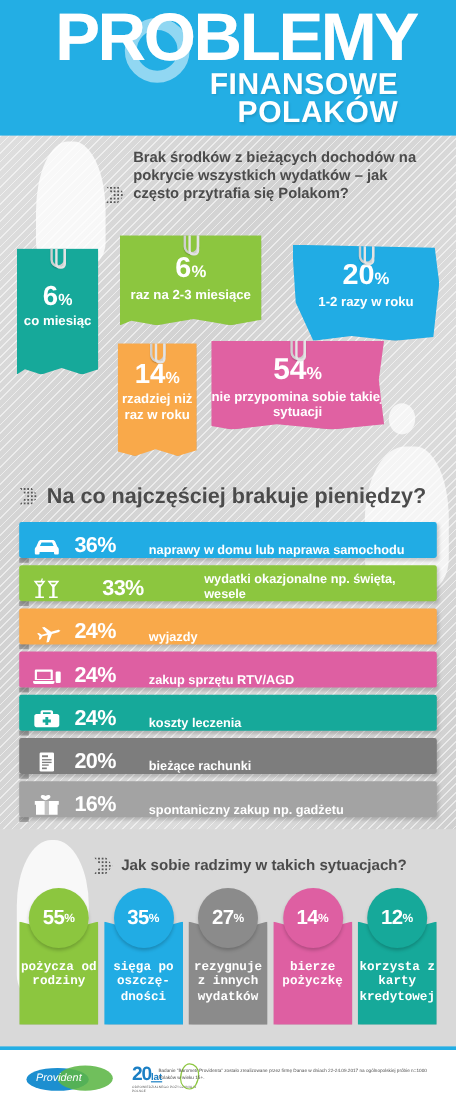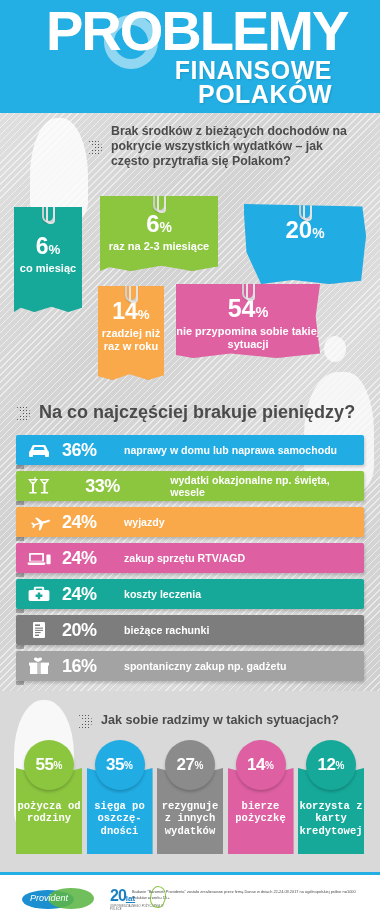--- a/index.html
+++ b/index.html
@@ -52,21 +52,21 @@
   .silh2 { right:6px; top:372px; width:70px; height:120px;
     border-radius:48% 40% 25% 30% / 52% 50% 22% 22%;
     background:rgba(255,255,255,.72); }
   .silh3 { left:14px; top:700px; width:60px; height:130px;
     border-radius:48% 48% 18% 18% / 42% 42% 14% 14%;
     background:rgba(255,255,255,.82); }
   .silh4 { right:34px; top:336px; width:22px; height:26px;
     border-radius:50%; background:rgba(255,255,255,.72); }
 
   
-  .qhead { position:absolute; display:flex; align-items:center; }
+  .qhead { position:absolute; display:flex; align-items:flex-end; }
   .dotarrow { width:16px; height:15px; flex:0 0 16px; margin-top:2px; margin-right:7px;
     background:
       radial-gradient(#555 40%, transparent 42%) 0 0/3px 3px repeat;
     -webkit-mask: linear-gradient(#000,#000);
     clip-path: polygon(0 0, 62% 0, 100% 50%, 62% 100%, 0 100%, 36% 50%);
   }
   .qtext { color:#4b4b4b; font-size:12.3px; font-weight:bold; line-height:15.2px; }
 
   
   .note { position:absolute; color:#fff; text-align:center;
@@ -91,21 +91,21 @@
   #note3 .pct { font-size:24px; }
   #note4 { left:98px; top:286px; width:66px; height:94px; background:#f9a94a;
     padding-top:14px; clip-path: polygon(0 0,100% 0,100% 95%,76% 100%,48% 94%,22% 100%,0 96%); }
   #note4 .pct { font-size:23px; }
   #note5 { left:176px; top:284px; width:144px; height:74px; background:#e061a2;
     padding-top:12px; clip-path: polygon(0 0,100% 0,97% 44%,100% 94%,70% 100%,38% 94%,12% 100%,0 96%); }
   #note5 .pct { font-size:25px; }
 
   
   #barlist { position:absolute; left:16px; top:435px; width:348px; }
-  .bar { position:relative; height:30px; margin-bottom:6px; display:flex; align-items:center;
+  .bar { position:relative; height:30px; margin-bottom:6px; display:flex; align-items:flex-end;
     border-radius:2px; box-shadow:1px 2px 3px rgba(0,0,0,.18); }
   .bar:after { content:""; position:absolute; left:0; bottom:-4px; width:8px; height:4px;
     background:rgba(0,0,0,.25); }
   .bar .ico { width:46px; display:flex; justify-content:center; align-items:center; color:#fff; }
   .bar .val { color:#fff; font-size:18px; font-weight:bold; width:62px; letter-spacing:-.5px; }
   .bar .lbl { color:#fff; font-size:10.6px; font-weight:bold; line-height:12px; }
 
   
   #circles { position:absolute; left:16px; top:740px; width:348px; display:flex;
     justify-content:space-between; }
@@ -169,20 +169,21 @@
 
   <div class="note" id="note2">
     <span class="clip"></span>
     <div class="pct"><span>6</span><span class="sign">%</span></div>
     <div class="cap">raz na 2-3 miesiące</div>
   </div>
 
   <div class="note" id="note3">
     <span class="clip"></span>
     <div class="pct"><span>20</span><span class="sign">%</span></div>
+    <div class="cap">1-2 razy w roku</div>
   </div>
 
   <div class="note" id="note4">
     <span class="clip"></span>
     <div class="pct"><span>14</span><span class="sign">%</span></div>
     <div class="cap">rzadziej niż raz w roku</div>
   </div>
 
   <div class="note" id="note5">
     <span class="clip"></span>

